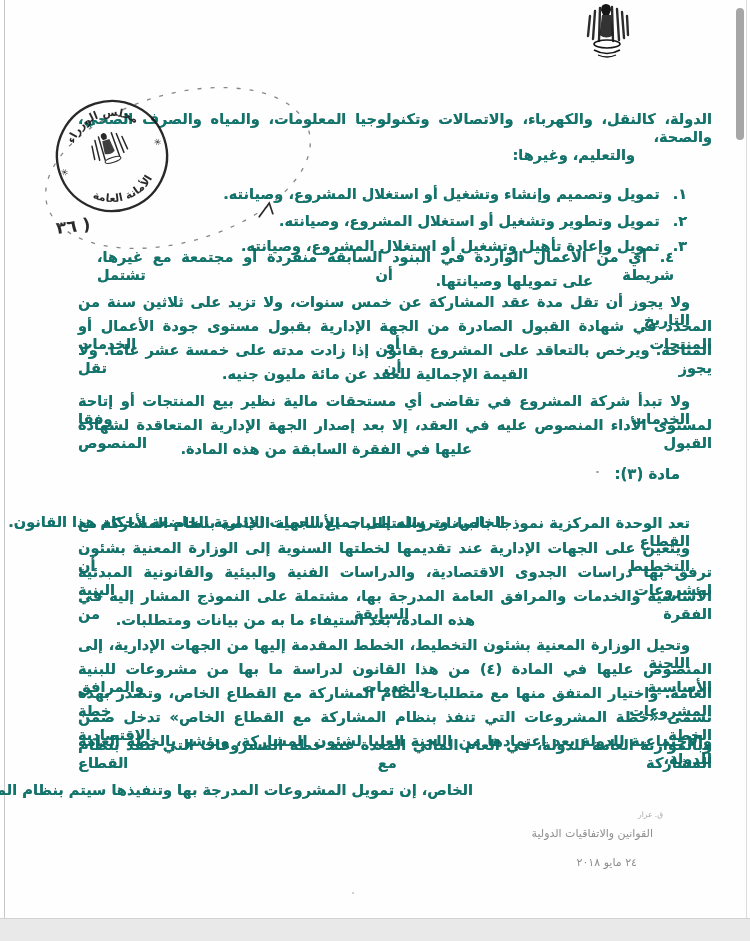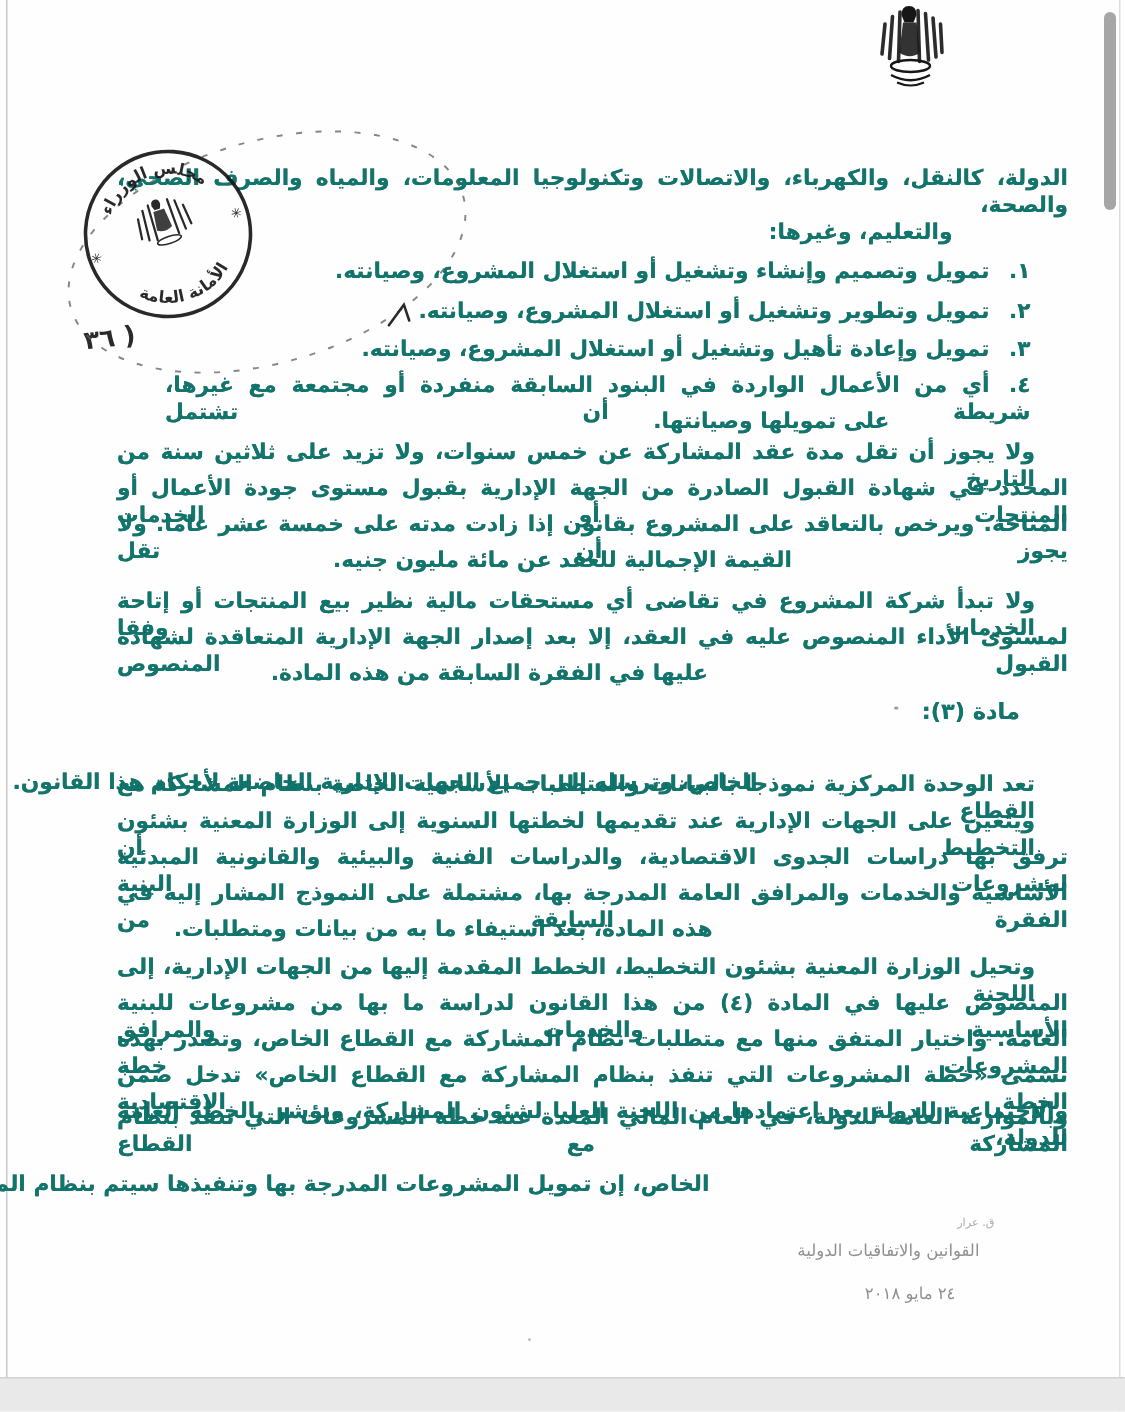--- a/index.html
+++ b/index.html
@@ -11,23 +11,23 @@
   .bottom-strip{position:absolute;left:0;top:918px;width:750px;height:23px;
                 background:#e9e9e9;border-top:1px solid #d2d2d2;}
   .scroll-thumb{position:absolute;left:736px;top:8px;width:8px;height:132px;
                 background:#a6a6a6;border-radius:4px;}
   
   .line{position:absolute;direction:rtl;color:#0f766e;font-size:14.5px;
         font-weight:600;line-height:1.25;text-shadow:0 0 .4px rgba(0,0,0,.55);}
   .fw{right:38px;width:634px;text-align:justify;text-align-last:justify;}
   .fi{right:60px;width:612px;text-align:justify;text-align-last:justify;}
   .sl{white-space:nowrap;}
-  .item{right:63px;white-space:nowrap;}
+  .item{right:63px;white-space:nowrap;margin-top:13px;}
   .item .num{display:inline-block;margin-left:13px;}
-  .item-wide{right:63px;width:577px;text-align:justify;text-align-last:justify;margin-left:32px;}
+  .item-wide{right:76px;width:577px;text-align:justify;text-align-last:justify;margin-left:32px;}
   .item-wide .num{display:inline-block;margin-left:13px;}
   .heading{font-weight:800;font-size:15px;white-space:nowrap;}
   .footer-line{position:absolute;direction:rtl;color:#8f8f8f;font-size:11px;
                font-weight:500;white-space:nowrap;}
   .footer-note{position:absolute;direction:rtl;color:#ababab;font-size:7.5px;
                white-space:nowrap;}
   .hand{position:absolute;direction:rtl;color:#2a2a2a;font-size:17px;font-weight:600;
         transform:rotate(-7deg);white-space:nowrap;}
   .stamp{position:absolute;left:52px;top:96px;width:120px;height:120px;
          transform:rotate(-18deg);opacity:.92;z-index:6;}

